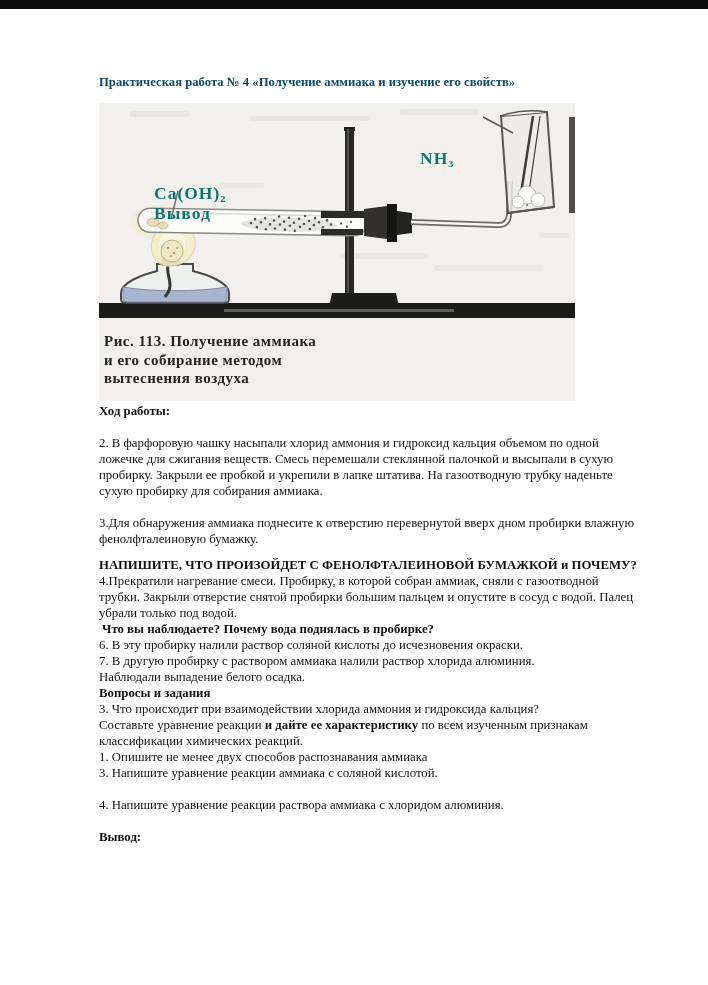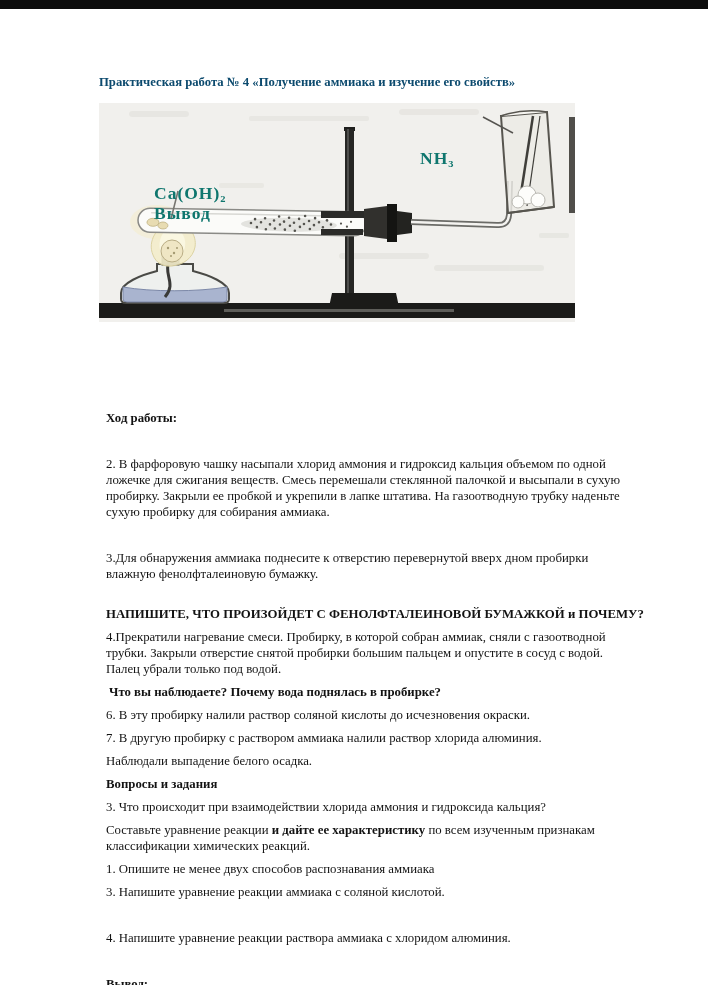--- a/index.html
+++ b/index.html
@@ -24,21 +24,21 @@
   .lbl-nh3 { left:321px; top:-3px; font-size:17.5px; letter-spacing:1px; }
   .caption {
     background:#f1f0ed; padding:10px 6px 13px 5px;
     font-weight:bold; font-size:15px; line-height:18.5px;
     color:#262320; letter-spacing:.5px;
   }
   .bodytext {
     position:absolute; left:99px; top:403px; width:536px;
     font-size:12.8px; line-height:16px; color:#131313;
   }
-  .bodytext p { margin:7px; }
+  .bodytext p { margin:0; }
   .sp { height:16px; } .sp10 { height:10px; }
   .b { font-weight:bold; }
   .caps { white-space:nowrap; font-weight:bold; }
   .indent { padding-left:3px; }
 </style>
 </head>
 <body>
 
 <div class="topbar"></div>
 
@@ -172,20 +172,25 @@
         <line x1="384" y1="14" x2="414" y2="30" stroke="#55534f" stroke-width="1.5"></line>
       </svg>
 
       <div class="lbl lbl-reagents">
         <div>Ca(OH)₂</div>
         <div>Вывод</div>
       </div>
       <div class="lbl lbl-nh3">NH₃</div>
     </div>
 
+    <div class="caption">
+      <div>Рис. 113. Получение аммиака</div>
+      <div>и его собирание методом</div>
+      <div>вытеснения воздуха</div>
+    </div>
   </div>
 
   <div class="bodytext">
     <p class="b">Ход работы:</p>
     <div class="sp"></div>
     <p>2. В фарфоровую чашку насыпали хлорид аммония и гидроксид кальция объемом по одной ложечке для сжигания веществ. Смесь перемешали стеклянной палочкой и высыпали в сухую пробирку. Закрыли ее пробкой и укрепили в лапке штатива. На газоотводную трубку наденьте сухую пробирку для собирания аммиака.</p>
     <div class="sp"></div>
     <p>3.Для обнаружения аммиака поднесите к отверстию перевернутой вверх дном пробирки влажную фенолфталеиновую бумажку.</p>
     <div class="sp10"></div>
     <p class="caps">НАПИШИТЕ, ЧТО ПРОИЗОЙДЕТ С ФЕНОЛФТАЛЕИНОВОЙ БУМАЖКОЙ и ПОЧЕМУ?</p>

